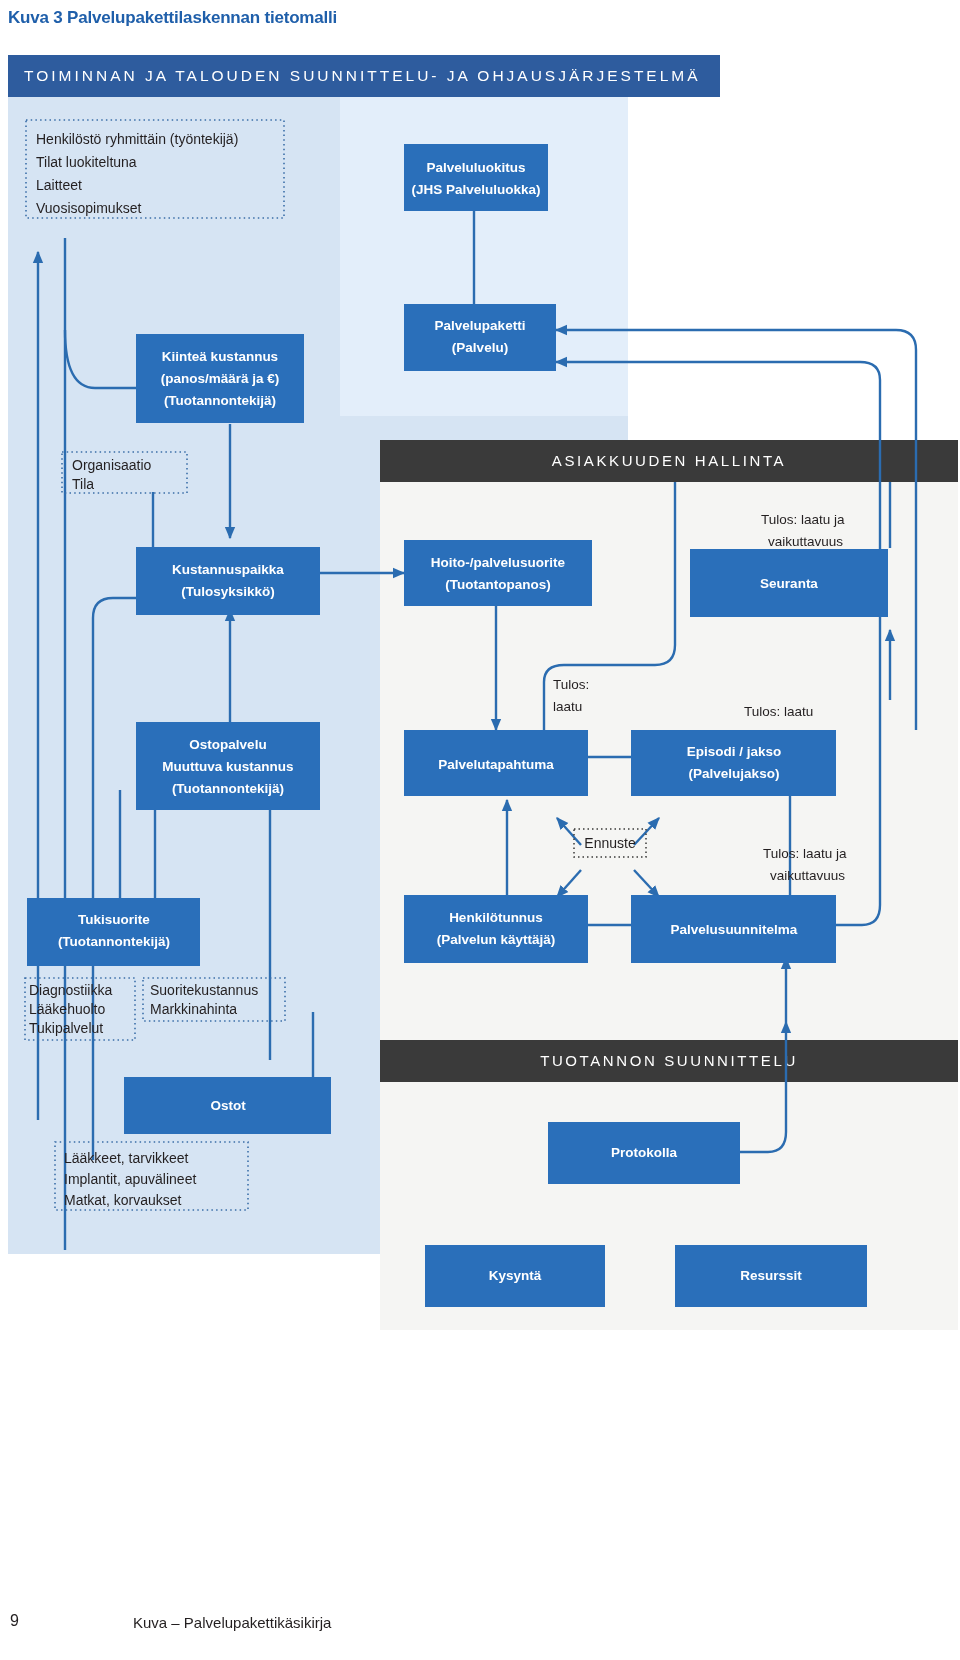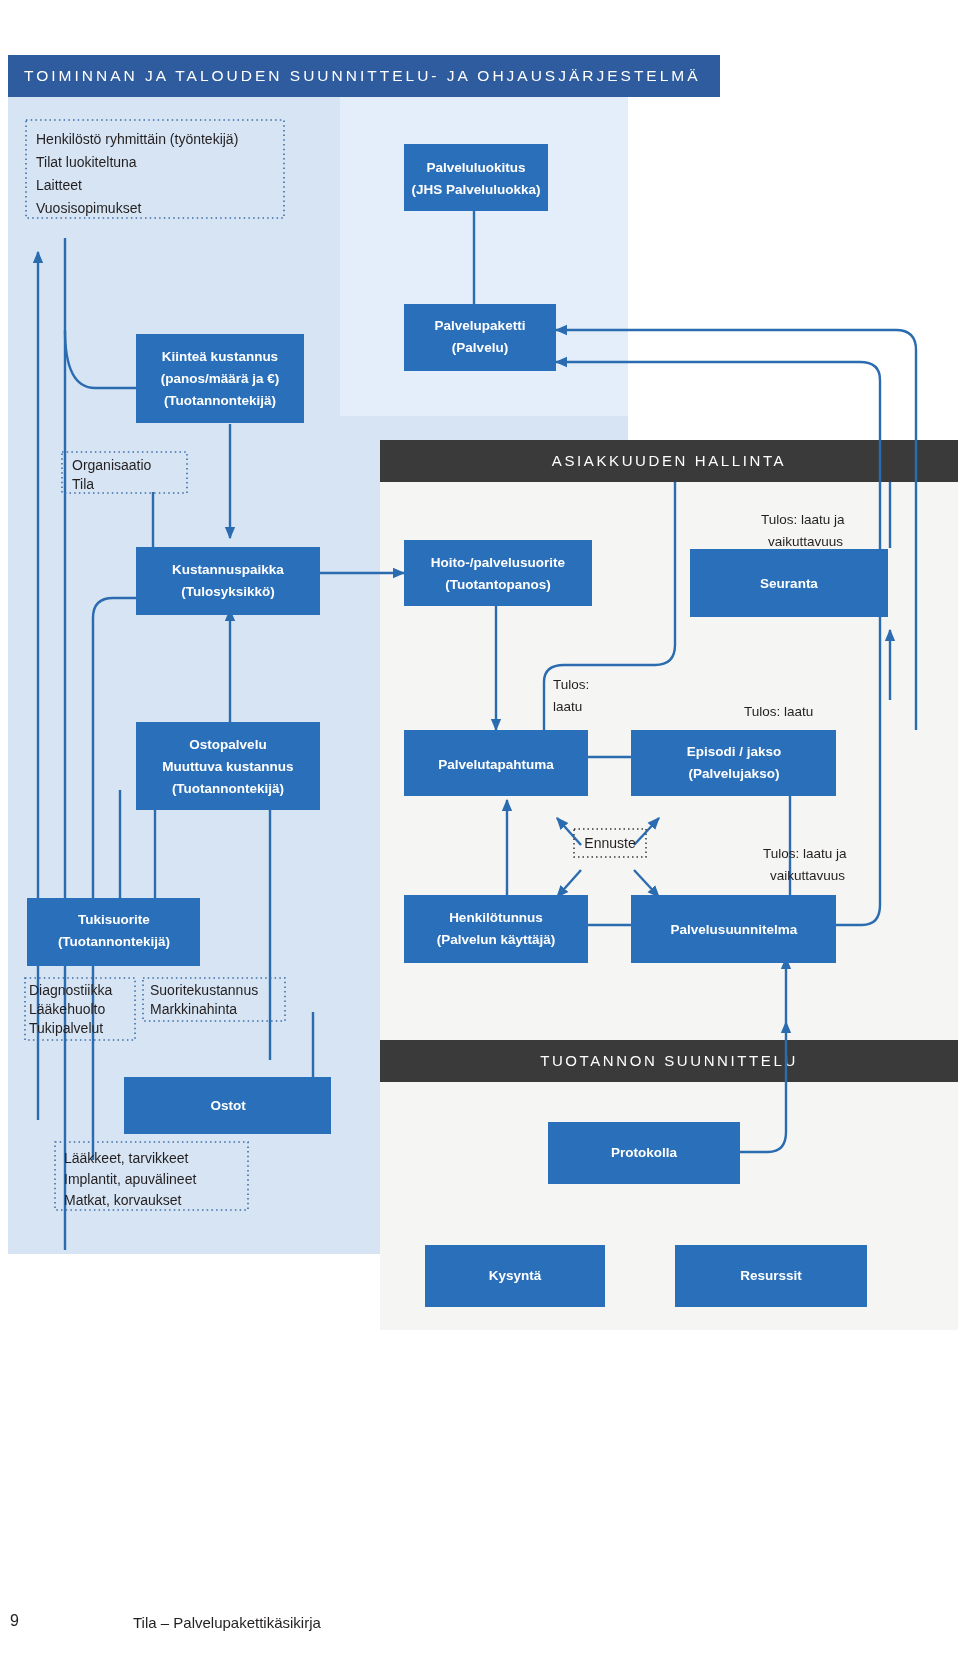--- a/index.html
+++ b/index.html
@@ -45,20 +45,21 @@
   .edge-label{
     font-family:"Liberation Sans", sans-serif;
     font-size:13.5px;fill:#231f20;
   }
 </style>
 </head>
 <body>
 
 <div id="page">
 
+  <div class="figtitle">Kuva 3 Palvelupakettilaskennan tietomalli</div>
 
   <svg class="diagram" width="960" height="1600" viewBox="0 0 960 1600">
     <defs>
       <marker id="arrBlue" viewBox="0 0 10 10" refX="9" refY="5" markerWidth="5.2" markerHeight="5.2" orient="auto-start-reverse">
         <path d="M0,0.8 L10,5 L0,9.2 Z" fill="#2b6cb0"></path>
       </marker>
     </defs>
 
     <g>
       <rect x="8" y="96" width="620" height="1158" fill="#d6e4f3"></rect>
@@ -278,15 +279,15 @@
     </g>
 
     <g>
       <rect x="675" y="1245" width="192" height="62" fill="#2a6fba"></rect>
       <text class="bx-label" x="771" y="1276">Resurssit</text>
     </g>
 
   </svg>
 
   <div class="footer-page">9</div>
-  <div class="footer-text">Tila – Palvelupakettikäsikirja</div>
+  <div class="footer-text">Kuva – Palvelupakettikäsikirja</div>
 
 </div>
 
 </body></html>

